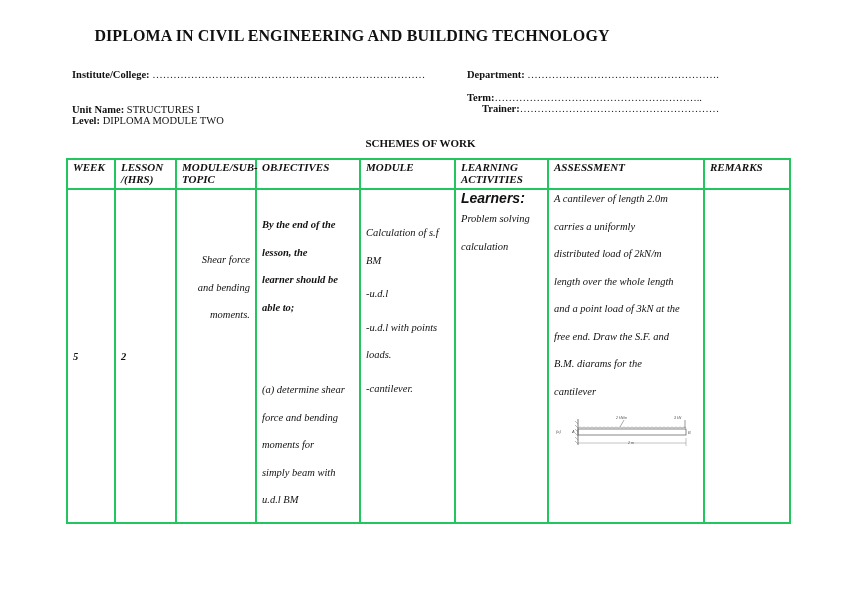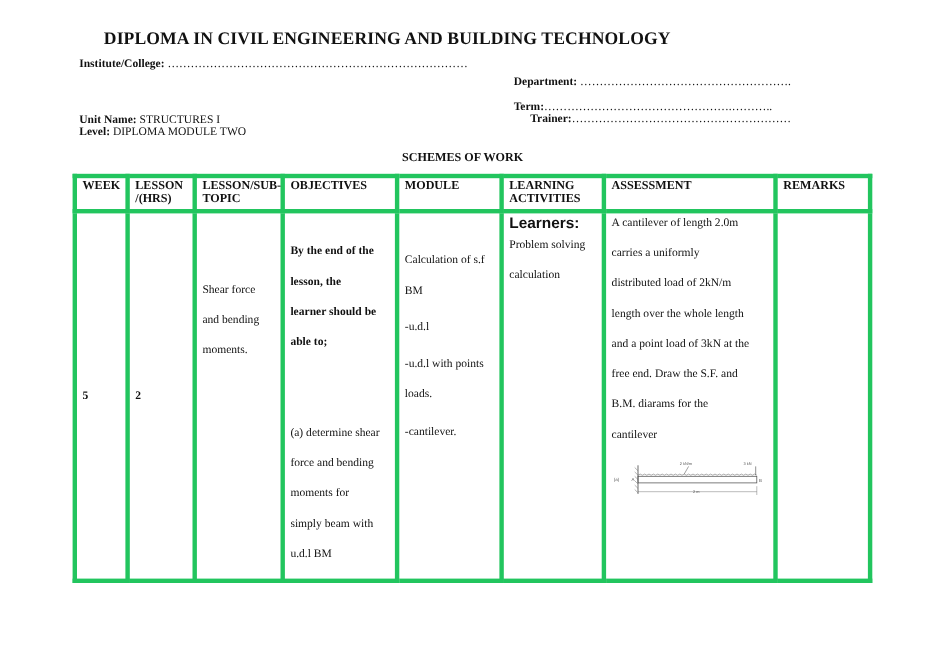--- a/index.html
+++ b/index.html
@@ -2,34 +2,34 @@
 <html><head>
 <meta charset="utf-8">
 <style>
   html, body { margin: 0; padding: 0; background: #ffffff; }
   body { width: 841px; height: 595px; position: relative; font-family: "Liberation Serif", serif; color: #111; overflow: hidden; }
   .title { position: absolute; top: 27px; left: 0; width: 672px; text-align: center; font-weight: bold; font-size: 16px; letter-spacing: 0.1px; margin-left: 16px; }
   .field { position: absolute; font-size: 10.5px; white-space: nowrap; }
   .field b { font-weight: bold; }
   .sow { position: absolute; top: 137px; left: 0; width: 841px; text-align: center; font-weight: bold; font-size: 11px; }
   table.sched { position: absolute; top: 158px; left: 66px; width: 723px; border-collapse: collapse; font-size: 10.5px; table-layout: fixed; }
-  table.sched th, table.sched td { border: 4px solid #22c55e; vertical-align: top; padding: 1px 5px; text-align: left; }
+  table.sched th, table.sched td { border: 2px solid #22c55e; vertical-align: top; padding: 1px 5px; text-align: left; font-style: italic; }
   table.sched th { font-weight: bold; font-size: 11px; line-height: 12px; height: 26px; }
   table.sched td { height: 330px; }
   .cell-mid { vertical-align: middle !important; font-weight: bold; }
   .lines { line-height: 27.5px; }
   .calibri { font-family: "Liberation Sans", sans-serif; font-weight: bold; font-size: 14px; line-height: 14px; }
   .diagram { margin-top: 8px; width: 140px; height: 42px; }
 </style>
 </head>
 <body>
 
 <div class="title">DIPLOMA IN CIVIL ENGINEERING AND BUILDING TECHNOLOGY</div>
 
-<div class="field" style="top:53px; left:72px;text-align:right;">
+<div class="field" style="top:69px; left:72px;text-align:right;">
   <b>Institute/College:</b>
   <span>……………………………………………………………………</span>
 </div>
 <div class="field" style="top:69px; left:467px;">
   <b>Department:</b>
   <span>……………………………………………….</span>
 </div>
 <div class="field" style="top:104px; left:72px;">
   <b>Unit Name:</b>
   <span>STRUCTURES I</span>
@@ -55,34 +55,34 @@
       <col style="width:104px">
     <col style="width:95px">
       <col style="width:93px">
       <col style="width:156px">
       <col style="width:86px">
   </colgroup>
   <thead>
     <tr>
       <th>WEEK</th>
       <th>LESSON /(HRS)</th>
-      <th>LESSON/SUB-TOPIC</th>
+      <th>MODULE/SUB-TOPIC</th>
       <th>OBJECTIVES</th>
       <th>MODULE</th>
       <th>LEARNING ACTIVITIES</th>
       <th>ASSESSMENT</th>
       <th>REMARKS</th>
     </tr>
   </thead>
   <tbody>
     <tr>
       <td class="cell-mid">5</td>
       <td class="cell-mid">2</td>
       <td>
-        <div class="lines" style="margin-top:55px;">
+        <div class="lines" style="margin-top:55px;text-align:right;">
           <div>Shear force</div>
           <div>and bending</div>
           <div>moments.</div>
         </div>
       </td>
       <td>
         <div class="lines" style="margin-top:20px; font-weight:bold;">
           <div>By the end of the</div>
           <div>lesson, the</div>
           <div>learner should be</div>

